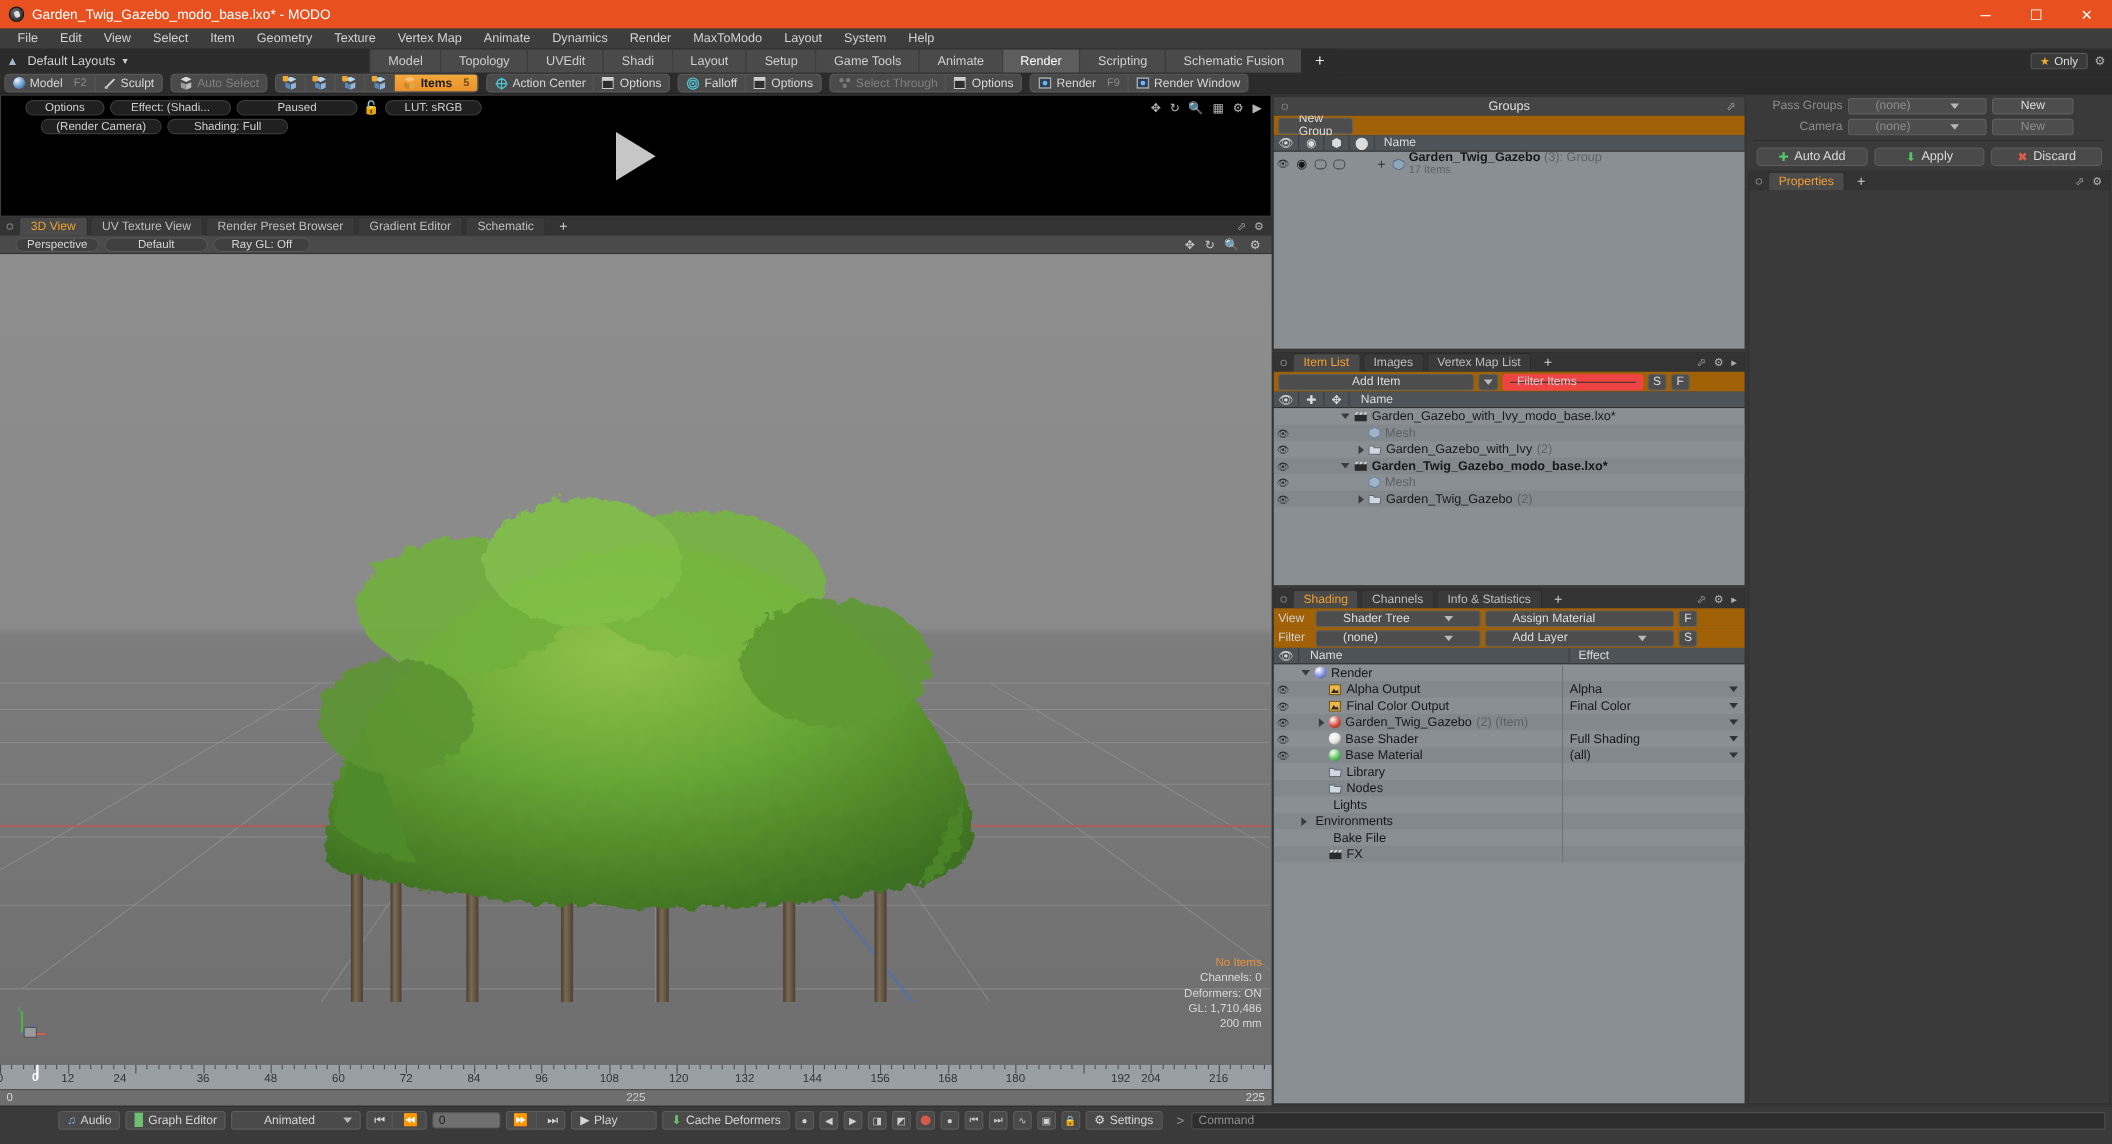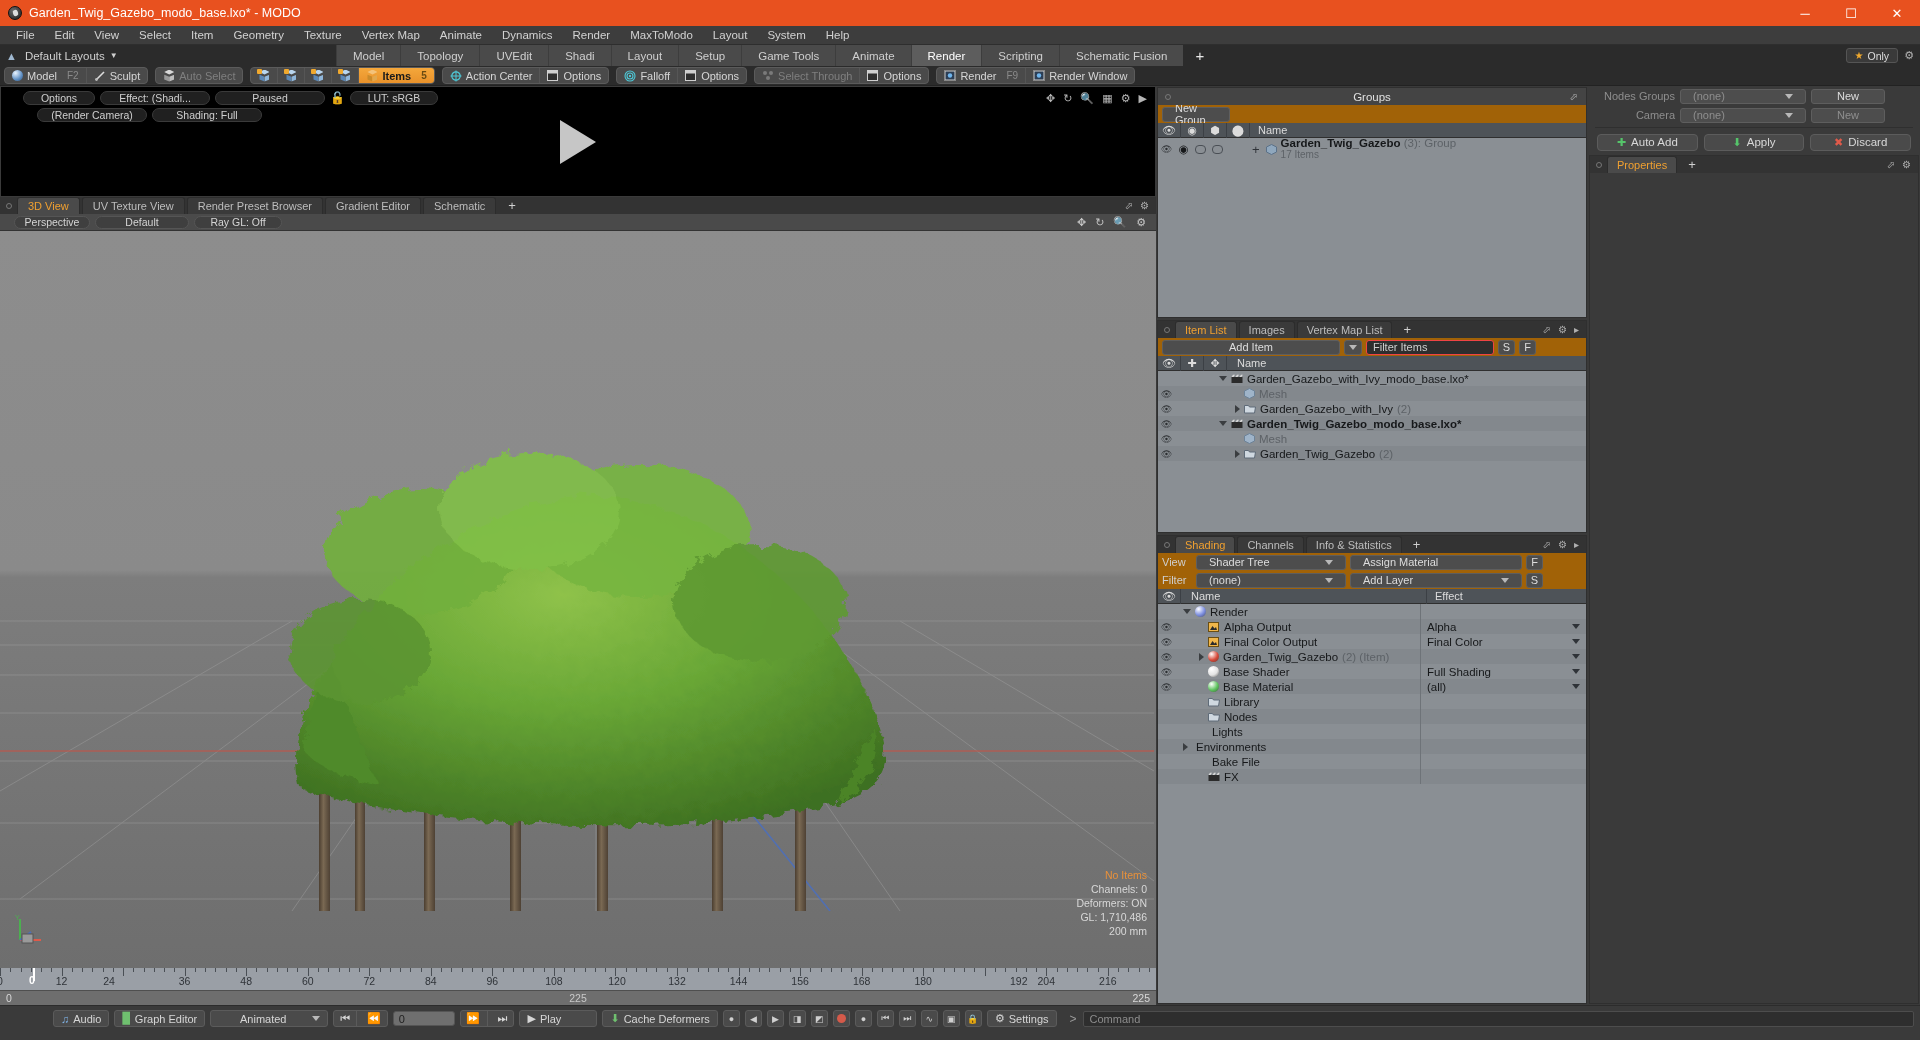--- a/index.html
+++ b/index.html
@@ -143,23 +143,23 @@
   .ptitle { height:17px; background:#444; display:flex;align-items:center;
      justify-content:center; font-size:11.5px; color:#e0e0e0; position:relative;}
   .ptitle .dotl{position:absolute;left:7px;width:6px;height:6px;border:1px solid #777;
      border-radius:50%;}
   .ptitle .rightic{position:absolute;right:8px;color:#b0b0b0;font-size:10px;}
 
   .toolrow { height:18px; background:#a16207; display:flex; align-items:center;
      gap:4px; padding:2px 4px; }
   .btn { background:#4d4d4d;border:1px solid #5e5e5e;border-radius:3px;height:15px;
      display:flex;align-items:center;justify-content:center;font-size:11px;color:#ddd;
-     padding:0 12px;}
+     padding:0 24px;}
   .btn.left{justify-content:flex-start;}
-  .field { background:#2e2e2e;border:1px solid #ef4444;border-radius:3px;height:15px;
+  .field { background:#2e2e2e;border:7px solid #ef4444;border-radius:3px;height:15px;
      display:flex;align-items:center;padding:0 6px;font-size:11px;color:#cfcfcf;}
   .ddarrow{width:0;height:0;border-left:4px solid transparent;border-right:4px solid transparent;
      border-top:5px solid #b8b8b8;}
 
   
   .thead { height:15px; background:#4e5358; display:flex; align-items:center;
      font-size:11px; color:#dcdcdc; border-bottom:1px solid #2f2f2f;}
   .thead .c { border-right:1px solid #3c4045; height:15px; display:flex;
      align-items:center; justify-content:center; }
   .tbody { flex:1; background:#8a8f94; overflow:hidden; position:relative;}
@@ -1050,21 +1050,21 @@
               <span></span>
             </div>
           </div>
         </div>
     </div>
   </div>
 
   <div class="col-right">
     <div class="panel" style="height:66px;border:none;">
       <div class="passrow">
-        <span class="passlbl">Nodes Groups</span>
+        <span class="passlbl">Pass Groups</span>
         <div class="btn" style="width:126px;justify-content:space-between;color:#8e8e8e;">
           <span>(none)</span>
             <i class="ddarrow"></i>
         </div>
         <div class="btn" style="width:74px;">New</div>
       </div>
       <div class="passrow">
         <span class="passlbl">Camera</span>
         <div class="btn" style="width:126px;justify-content:space-between;color:#8e8e8e;">
           <span>(none)</span>

